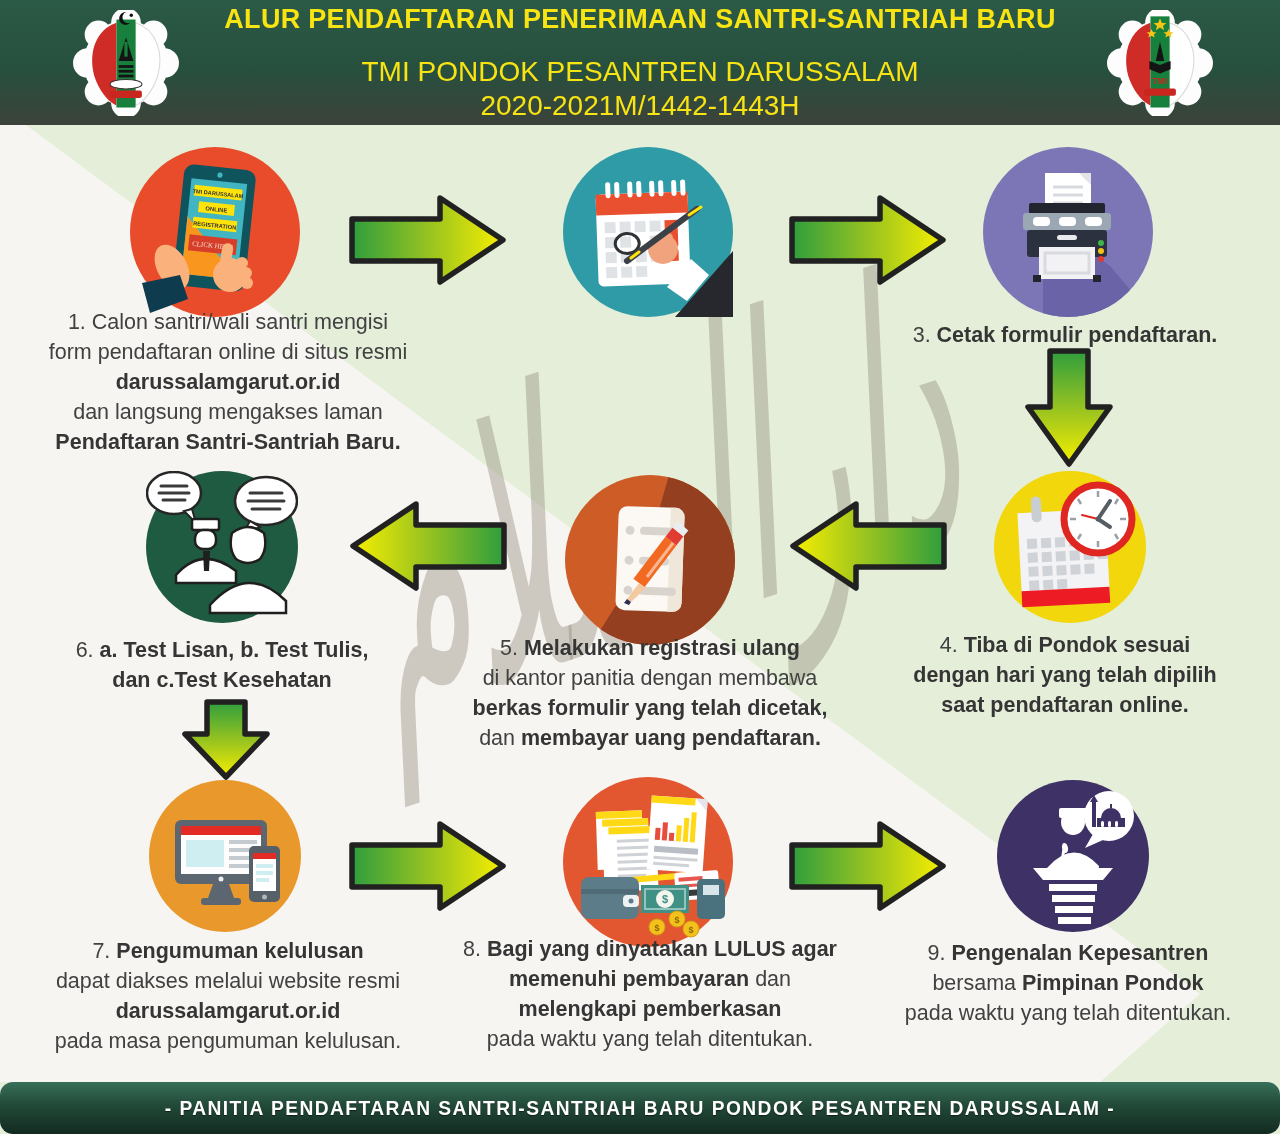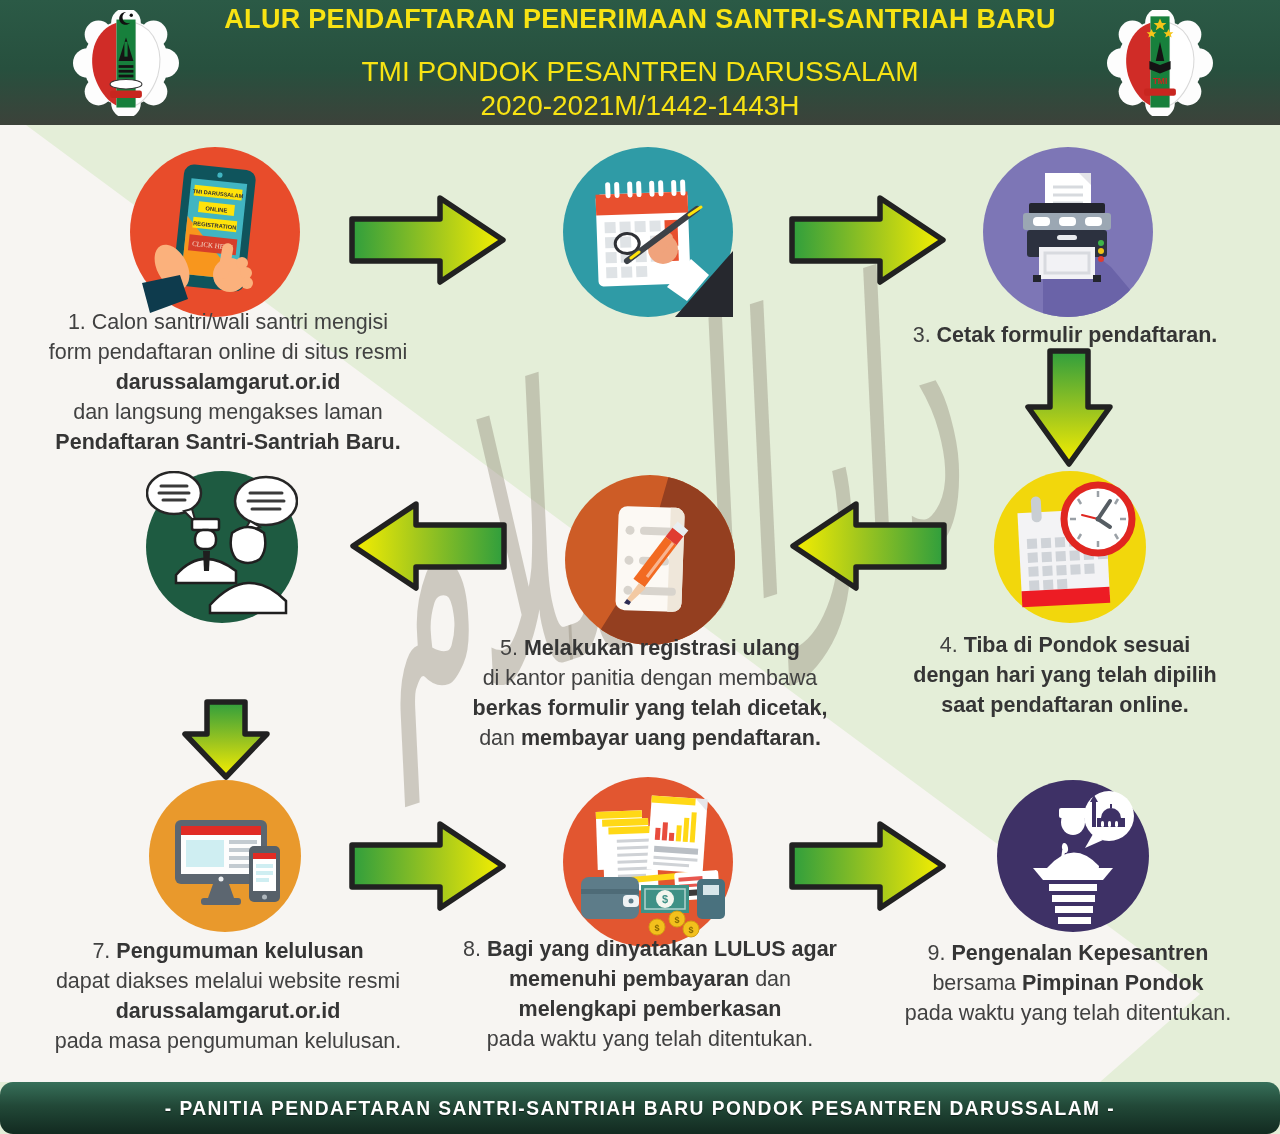--- a/index.html
+++ b/index.html
@@ -506,20 +506,24 @@
       <div class="tline"><span>4. </span><span class="b">Tiba di Pondok sesuai</span></div>
       <div class="tline"><span class="b">dengan hari yang telah dipilih</span></div>
       <div class="tline"><span class="b">saat pendaftaran online.</span></div>
     </div>
   <div class="step-text" style="left:430px;top:633px;width:440px">
       <div class="tline"><span>5. </span><span class="b">Melakukan registrasi ulang</span></div>
       <div class="tline"><span>di kantor panitia dengan membawa</span></div>
       <div class="tline"><span class="b">berkas formulir yang telah dicetak,</span></div>
       <div class="tline"><span>dan </span><span class="b">membayar uang pendaftaran.</span></div>
     </div>
+  <div class="step-text" style="left:2px;top:635px;width:440px">
+      <div class="tline"><span>6. </span><span class="b">a. Test Lisan, b. Test Tulis,</span></div>
+      <div class="tline"><span class="b">dan c.Test Kesehatan</span></div>
+    </div>
   <div class="step-text" style="left:8px;top:936px;width:440px">
       <div class="tline"><span>7. </span><span class="b">Pengumuman kelulusan</span></div>
       <div class="tline"><span>dapat diakses melalui website resmi</span></div>
       <div class="tline"><span class="b">darussalamgarut.or.id</span></div>
       <div class="tline"><span>pada masa pengumuman kelulusan.</span></div>
     </div>
   <div class="step-text" style="left:430px;top:934px;width:440px">
       <div class="tline"><span>8. </span><span class="b">Bagi yang dinyatakan LULUS agar</span></div>
       <div class="tline"><span class="b">memenuhi pembayaran</span><span> dan</span></div>
       <div class="tline"><span class="b">melengkapi pemberkasan</span></div>

